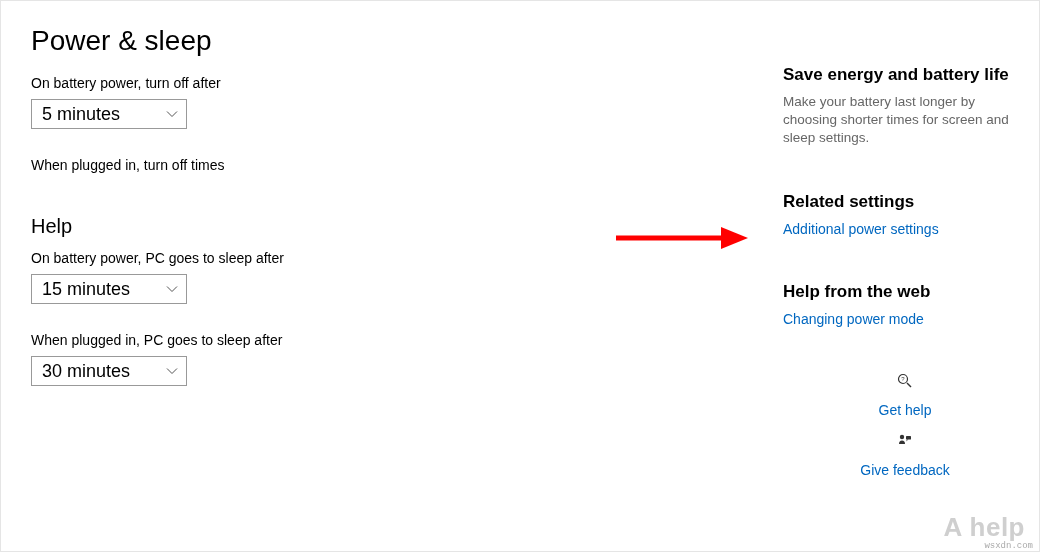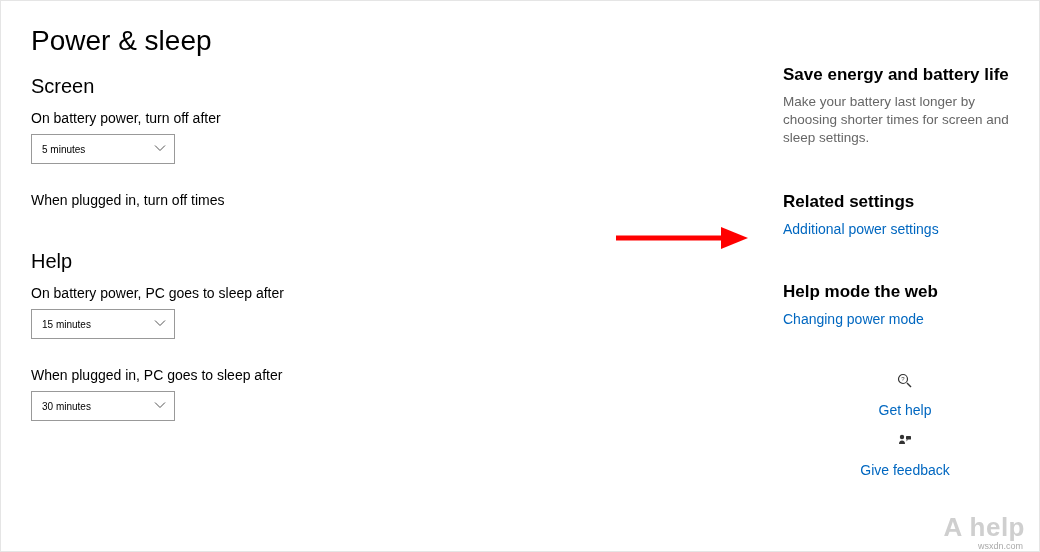--- a/index.html
+++ b/index.html
@@ -45,26 +45,26 @@
     }
     .setting-label {
       font-size: 14px;
       color: #000000;
       margin-bottom: 8px;
     }
     .dropdown {
       display: flex;
       align-items: center;
       justify-content: space-between;
-      width: 144px;
+      width: 156px;
       height: 30px;
       border: 1px solid #999999;
       background: #ffffff;
       padding: 0 8px 0 10px;
-      font-size: 10px;
+      font-size: 18px;
       cursor: pointer;
       color: #000000;
     }
     .dropdown-caret {
       display: inline-block;
     }
     .sleep-section {
       margin-top: 42px;
     }
     .side-section {
@@ -111,34 +111,34 @@
       position: absolute;
       right: 14px;
       bottom: 8px;
       font-size: 26px;
       font-weight: 600;
       color: #cfcfcf;
       letter-spacing: 0.5px;
     }
     .attribution {
       position: absolute;
-      right: 16px;
+      right: 6px;
       bottom: 0;
       font-size: 9px;
       color: #aaaaaa;
+      font-family: Liberation Mono, monospace;
     }
   </style>
 </head>
 <body>
 
 <div class="container">
   <div class="main">
     <h1 class="page-title">Power &amp; sleep</h1>
 
-    <h2 class="section-title">Screen</h2>
 
     <div class="setting-group">
       <div class="setting-label">On battery power, turn off after</div>
       <div class="dropdown">
         <span>5 minutes</span>
         <span class="dropdown-caret">
           <svg width="12" height="12" viewBox="0 0 12 12">
               <path d="M1 3.5 L6 8.5 L11 3.5" stroke="#555" stroke-width="1" fill="none"></path>
             </svg>
         </span>
@@ -183,21 +183,21 @@
       <div class="side-heading">Save energy and battery life</div>
       <div class="side-text">Make your battery last longer by choosing shorter times for screen and sleep settings.</div>
     </div>
 
     <div class="side-section">
       <div class="side-heading">Related settings</div>
       <div class="link">Additional power settings</div>
     </div>
 
     <div class="side-section">
-      <div class="side-heading">Help mode the web</div>
+      <div class="side-heading">Help from the web</div>
       <div class="link">Changing power mode</div>
     </div>
 
     <div>
       <div class="side-row">
         <span class="icon">
           <svg width="16" height="16" viewBox="0 0 16 16">
             <circle cx="6" cy="6" r="4.5" stroke="#333" stroke-width="1.2" fill="none"></circle>
             <path d="M10 10 L14 14" stroke="#333" stroke-width="1.4"></path>
             <text x="6" y="8.3" font-size="6" text-anchor="middle" fill="#333">?</text>

